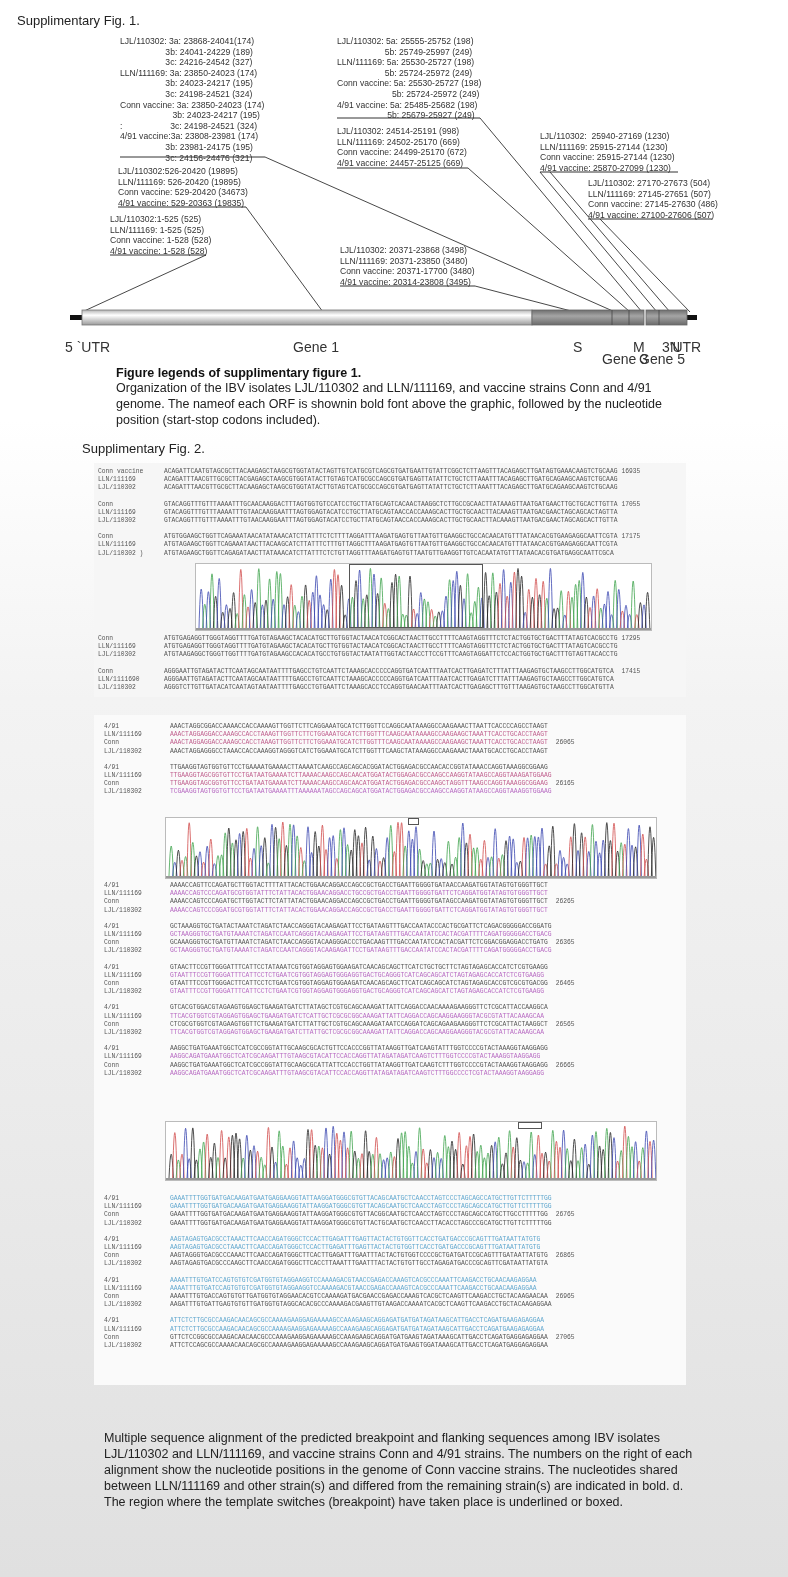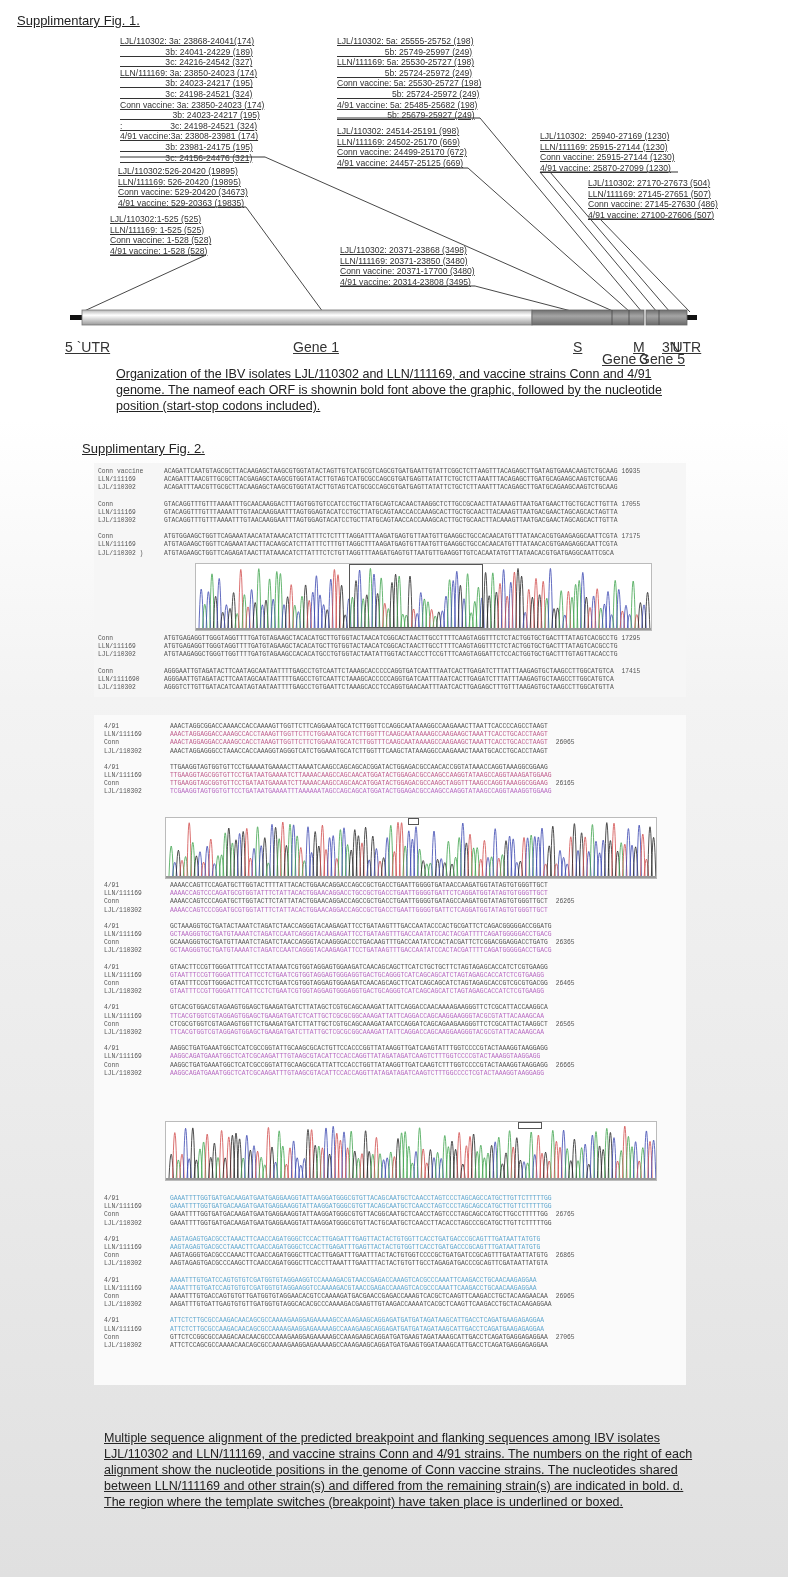--- a/index.html
+++ b/index.html
@@ -1,21 +1,21 @@
 <!DOCTYPE html>
 <html><head>
 <meta charset="utf-8">
 <style>
   html, body { margin:0; padding:0; }
   body {
     width:788px; height:1577px; position:relative; overflow:hidden;
     background: linear-gradient(to bottom, #ffffff 0px, #ffffff 420px, #f3f3f3 700px, #ebebeb 1100px, #e0e0e0 1577px);
     font-family: "Liberation Sans", sans-serif; color:#222;
   }
-  .abs { position:absolute;text-decoration:underline; }
+  .abs { position:absolute; }
   .fig-title { font-size:13px; color:#222; }
   .ann { font-size:8.6px; line-height:10.6px; color:#333; white-space:pre; }
   .ann .row { display:block; }
   .legend h3 { margin:0; font-size:12.5px; font-weight:bold; color:#111; }
   .legend p { margin:0; font-size:12.5px; line-height:16px; color:#222; }
   svg { position:absolute; left:0; top:0; }
   .gl { font-size:14px; color:#333; }
   .panel { position:absolute; background:#f6f6f6; }
   .panel2 { position:absolute; background:#f4f4f4; }
   .aln { position:absolute; font-family:"Liberation Mono", monospace; font-size:6.3px; line-height:8.2px; white-space:pre; color:#555; }
@@ -96,20 +96,21 @@
 <div class="abs gl" style="left:65px;top:339px;">5 `UTR</div>
 <div class="abs gl" style="left:293px;top:339px;">Gene  1</div>
 <div class="abs gl" style="left:573px;top:339px;">S</div>
 <div class="abs gl" style="left:633px;top:339px;">M</div>
 <div class="abs gl" style="left:670px;top:339px;">N</div>
 <div class="abs gl" style="left:662px;top:339px;text-align:right;">3'UTR</div>
 <div class="abs gl" style="left:602px;top:351px;">Gene 3</div>
 <div class="abs gl" style="left:639px;top:351px;">Gene 5</div>
 
 <div class="abs legend" style="left:116px;top:366px;width:560px;">
+  <h3>Figure legends of supplimentary figure 1.</h3>
   <p>Organization of the IBV isolates LJL/110302 and LLN/111169, and vaccine strains Conn and 4/91 genome. The nameof each ORF is shownin bold font above the graphic, followed by the nucleotide position (start-stop codons included).</p>
 </div>
 
 <div class="abs fig-title" style="left:82px;top:441px;">Supplimentary Fig. 2.</div>
 
 <div class="panel" style="left:94px;top:463px;width:592px;height:234px;"></div>
 <div class="aln" style="left:98px;top:468px;"><div class="blk"><span class="row"><span class="lbl">Conn vaccine</span><span>ACAGATTCAATGTAGCGCTTACAAGAGCTAAGCGTGGTATACTAGTTGTCATGCGTCAGCGTGATGAATTGTATTCGGCTCTTAAGTTTACAGAGCTTGATAGTGAAACAAGTCTGCAAG</span><span class="num">16935</span></span><span class="row"><span class="lbl">LLN/111169</span><span>ACAGATTTAACGTTGCGCTTACGAGAGCTAAGCGTGGTATACTTGTAGTCATGCGCCAGCGTGATGAGTTATATTCTGCTCTTAAATTTACAGAGCTTGATGCAGAAGCAAGTCTGCAAG</span></span><span class="row"><span class="lbl">LJL/110302</span><span>ACAGATTTAACGTTGCGCTTACAAGAGCTAAGCGTGGTATACTTGTAGTCATGCGCCAGCGTGATGAGTTATATTCTGCTCTTAAATTTACAGAGCTTGATGCAGAAGCAAGTCTGCAAG</span></span></div><div class="blk"><span class="row"><span class="lbl">Conn</span><span>GTACAGGTTTGTTTAAAATTTGCAACAAGGACTTTAGTGGTGTCCATCCTGCTTATGCAGTCACAACTAAGGCTCTTGCCGCAACTTATAAAGTTAATGATGAACTTGCTGCACTTGTTA</span><span class="num">17055</span></span><span class="row"><span class="lbl">LLN/111169</span><span>GTACAGGTTTGTTTAAAATTTGTAACAAGGAATTTAGTGGAGTACATCCTGCTTATGCAGTAACCACCAAAGCACTTGCTGCAACTTACAAAGTTAATGACGAACTAGCAGCACTAGTTA</span></span><span class="row"><span class="lbl">LJL/110302</span><span>GTACAGGTTTGTTTAAAATTTGTAACAAGGAATTTAGTGGAGTACATCCTGCTTATGCAGTAACCACCAAAGCACTTGCTGCAACTTACAAAGTTAATGACGAACTAGCAGCACTTGTTA</span></span></div><div class="blk"><span class="row"><span class="lbl">Conn</span><span>ATGTGGAAGCTGGTTCAGAAATAACATATAAACATCTTATTTCTCTTTTAGGATTTAAGATGAGTGTTAATGTTGAAGGCTGCCACAACATGTTTATAACACGTGAAGAGGCAATTCGTA</span><span class="num">17175</span></span><span class="row"><span class="lbl">LLN/111169</span><span>ATGTAGAAGCTGGTTCAGAAATAACTTACAAGCATCTTATTTCTTTGTTAGGCTTTAAGATGAGTGTTAATGTTGAAGGCTGCCACAACATGTTTATAACACGTGAAGAGGCAATTCGTA</span></span><span class="row"><span class="lbl">LJL/110302 )</span><span>ATGTAGAAGCTGGTTCAGAGATAACTTATAAACATCTTATTTCTCTGTTAGGTTTAAGATGAGTGTTAATGTTGAAGGTTGTCACAATATGTTTATAACACGTGATGAGGCAATTCGCA</span></span></div></div>
 <div class="chrom" style="left:195px;top:563px;width:455px;height:66px;">
   <svg width="455" height="66">
       <path d="M3 64 Q5.2 -13.8358024691358 7.4 64" stroke="#3a46b0" fill="none" stroke-width="0.8"></path>

